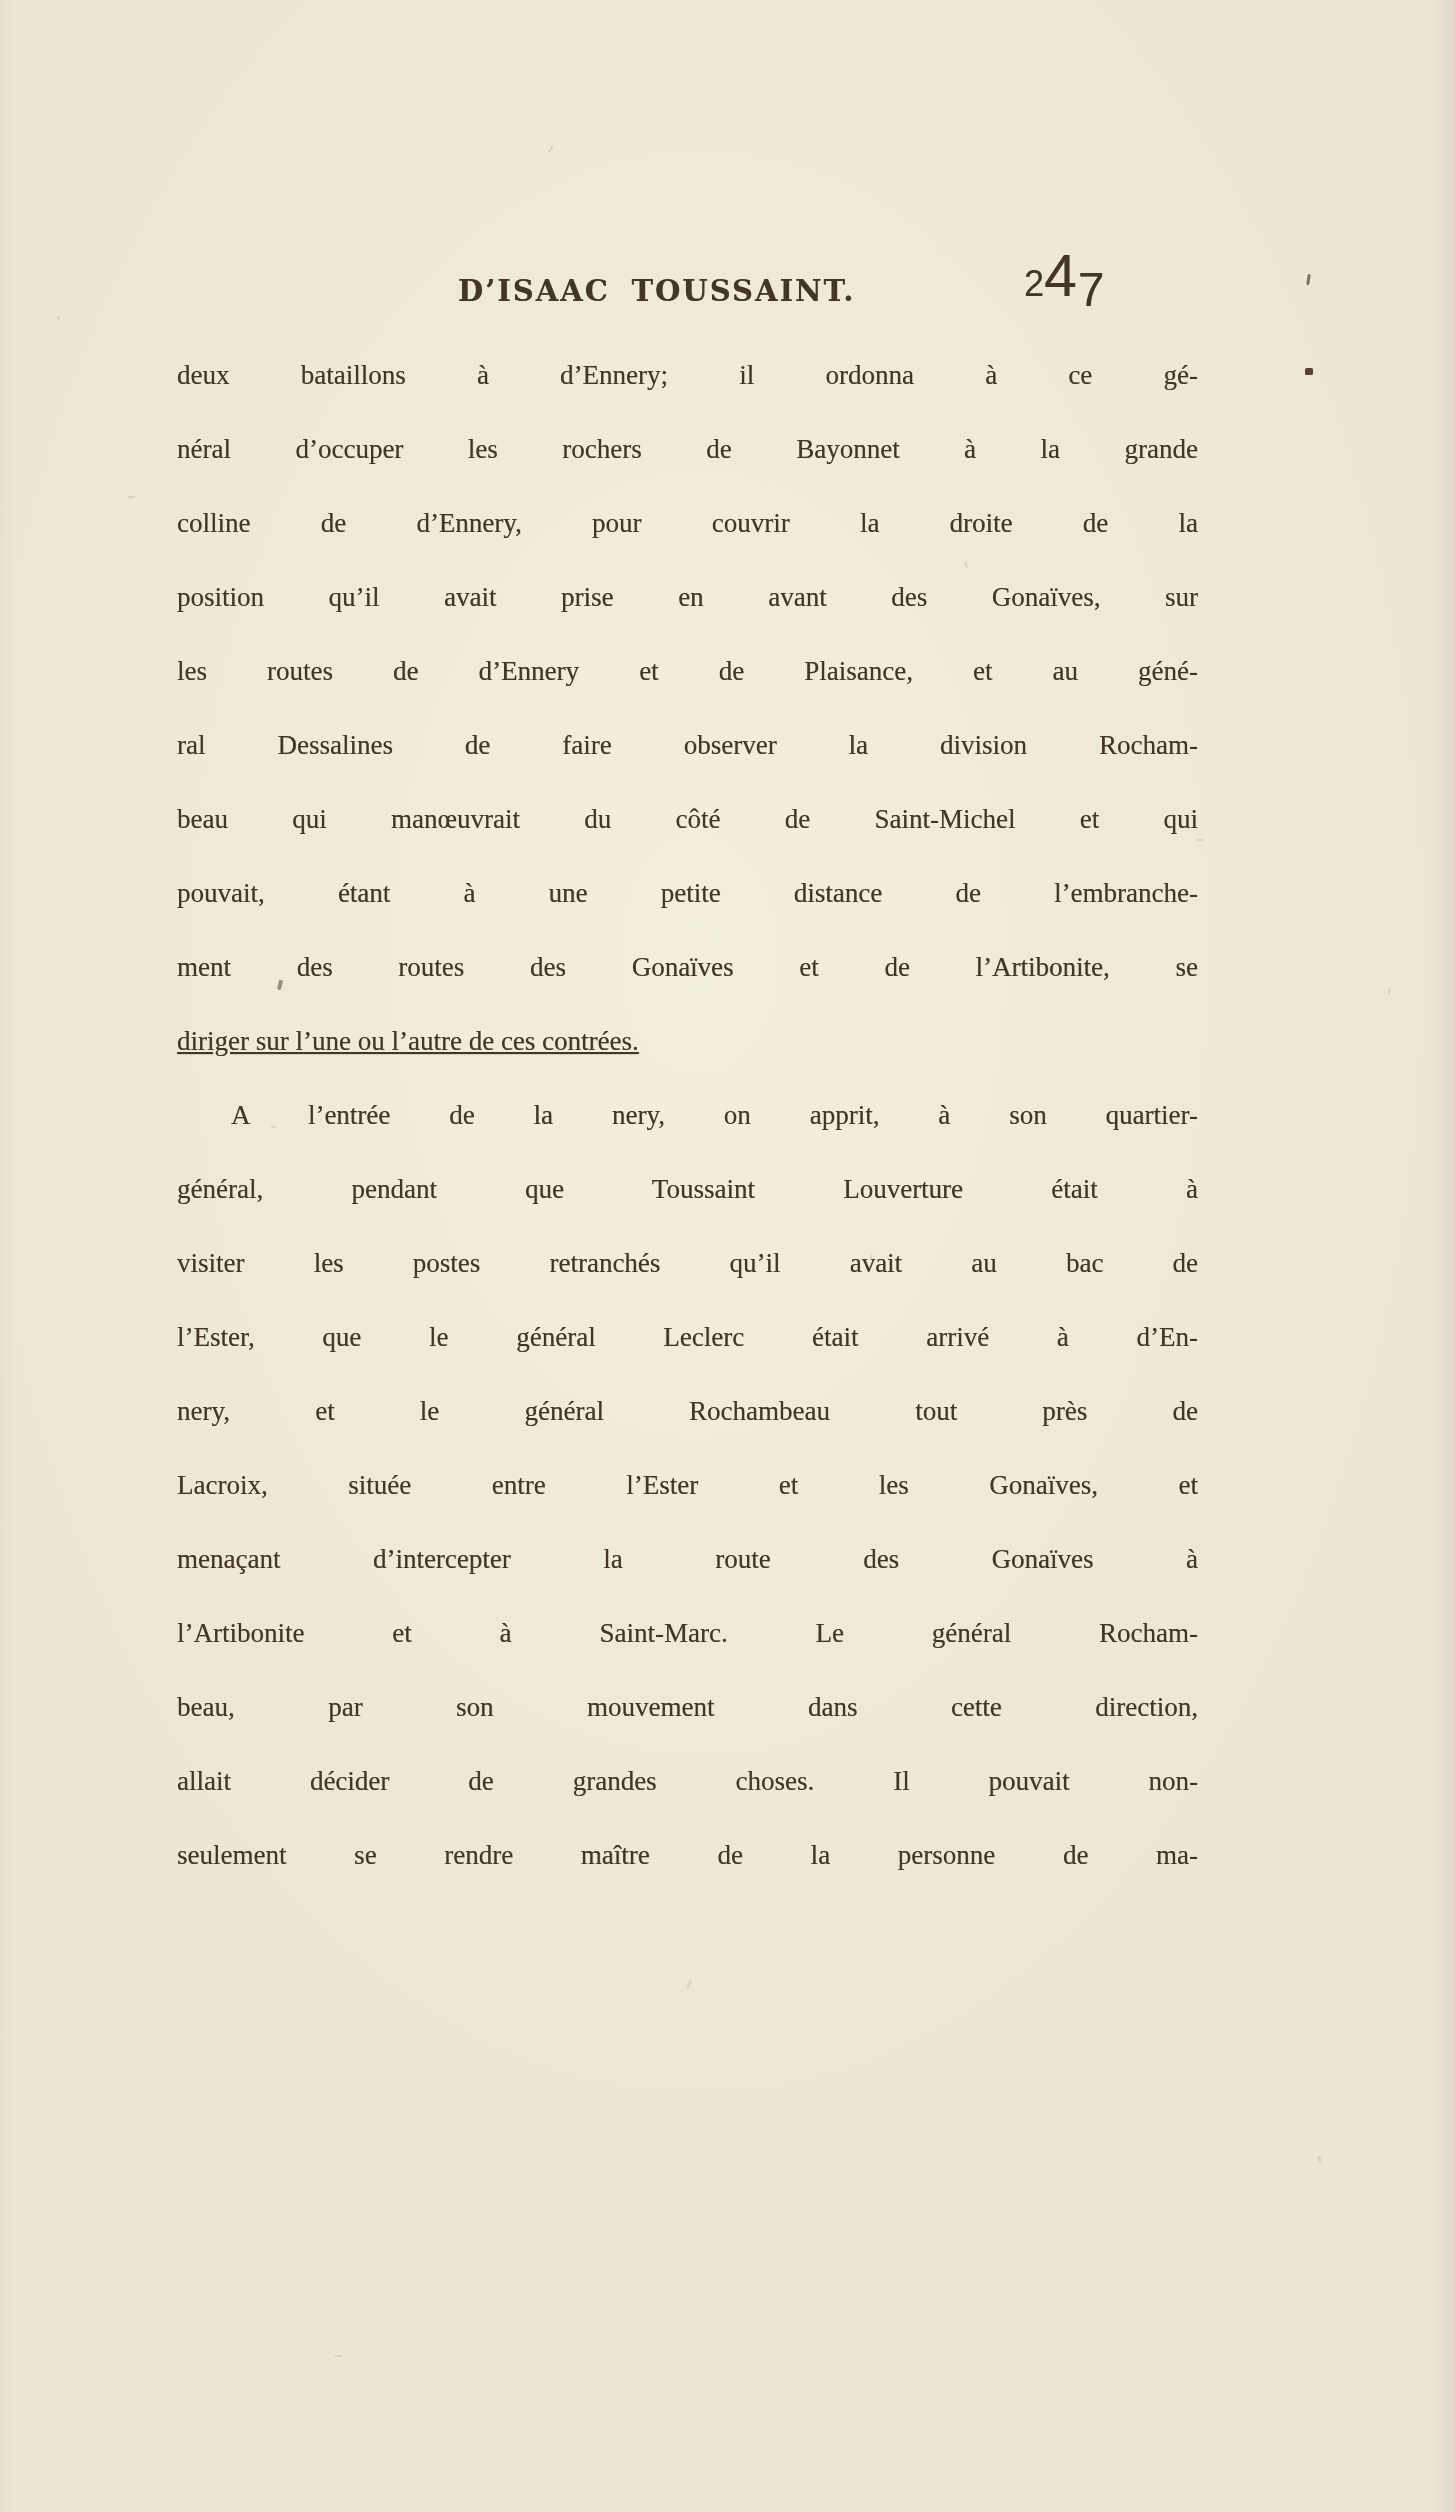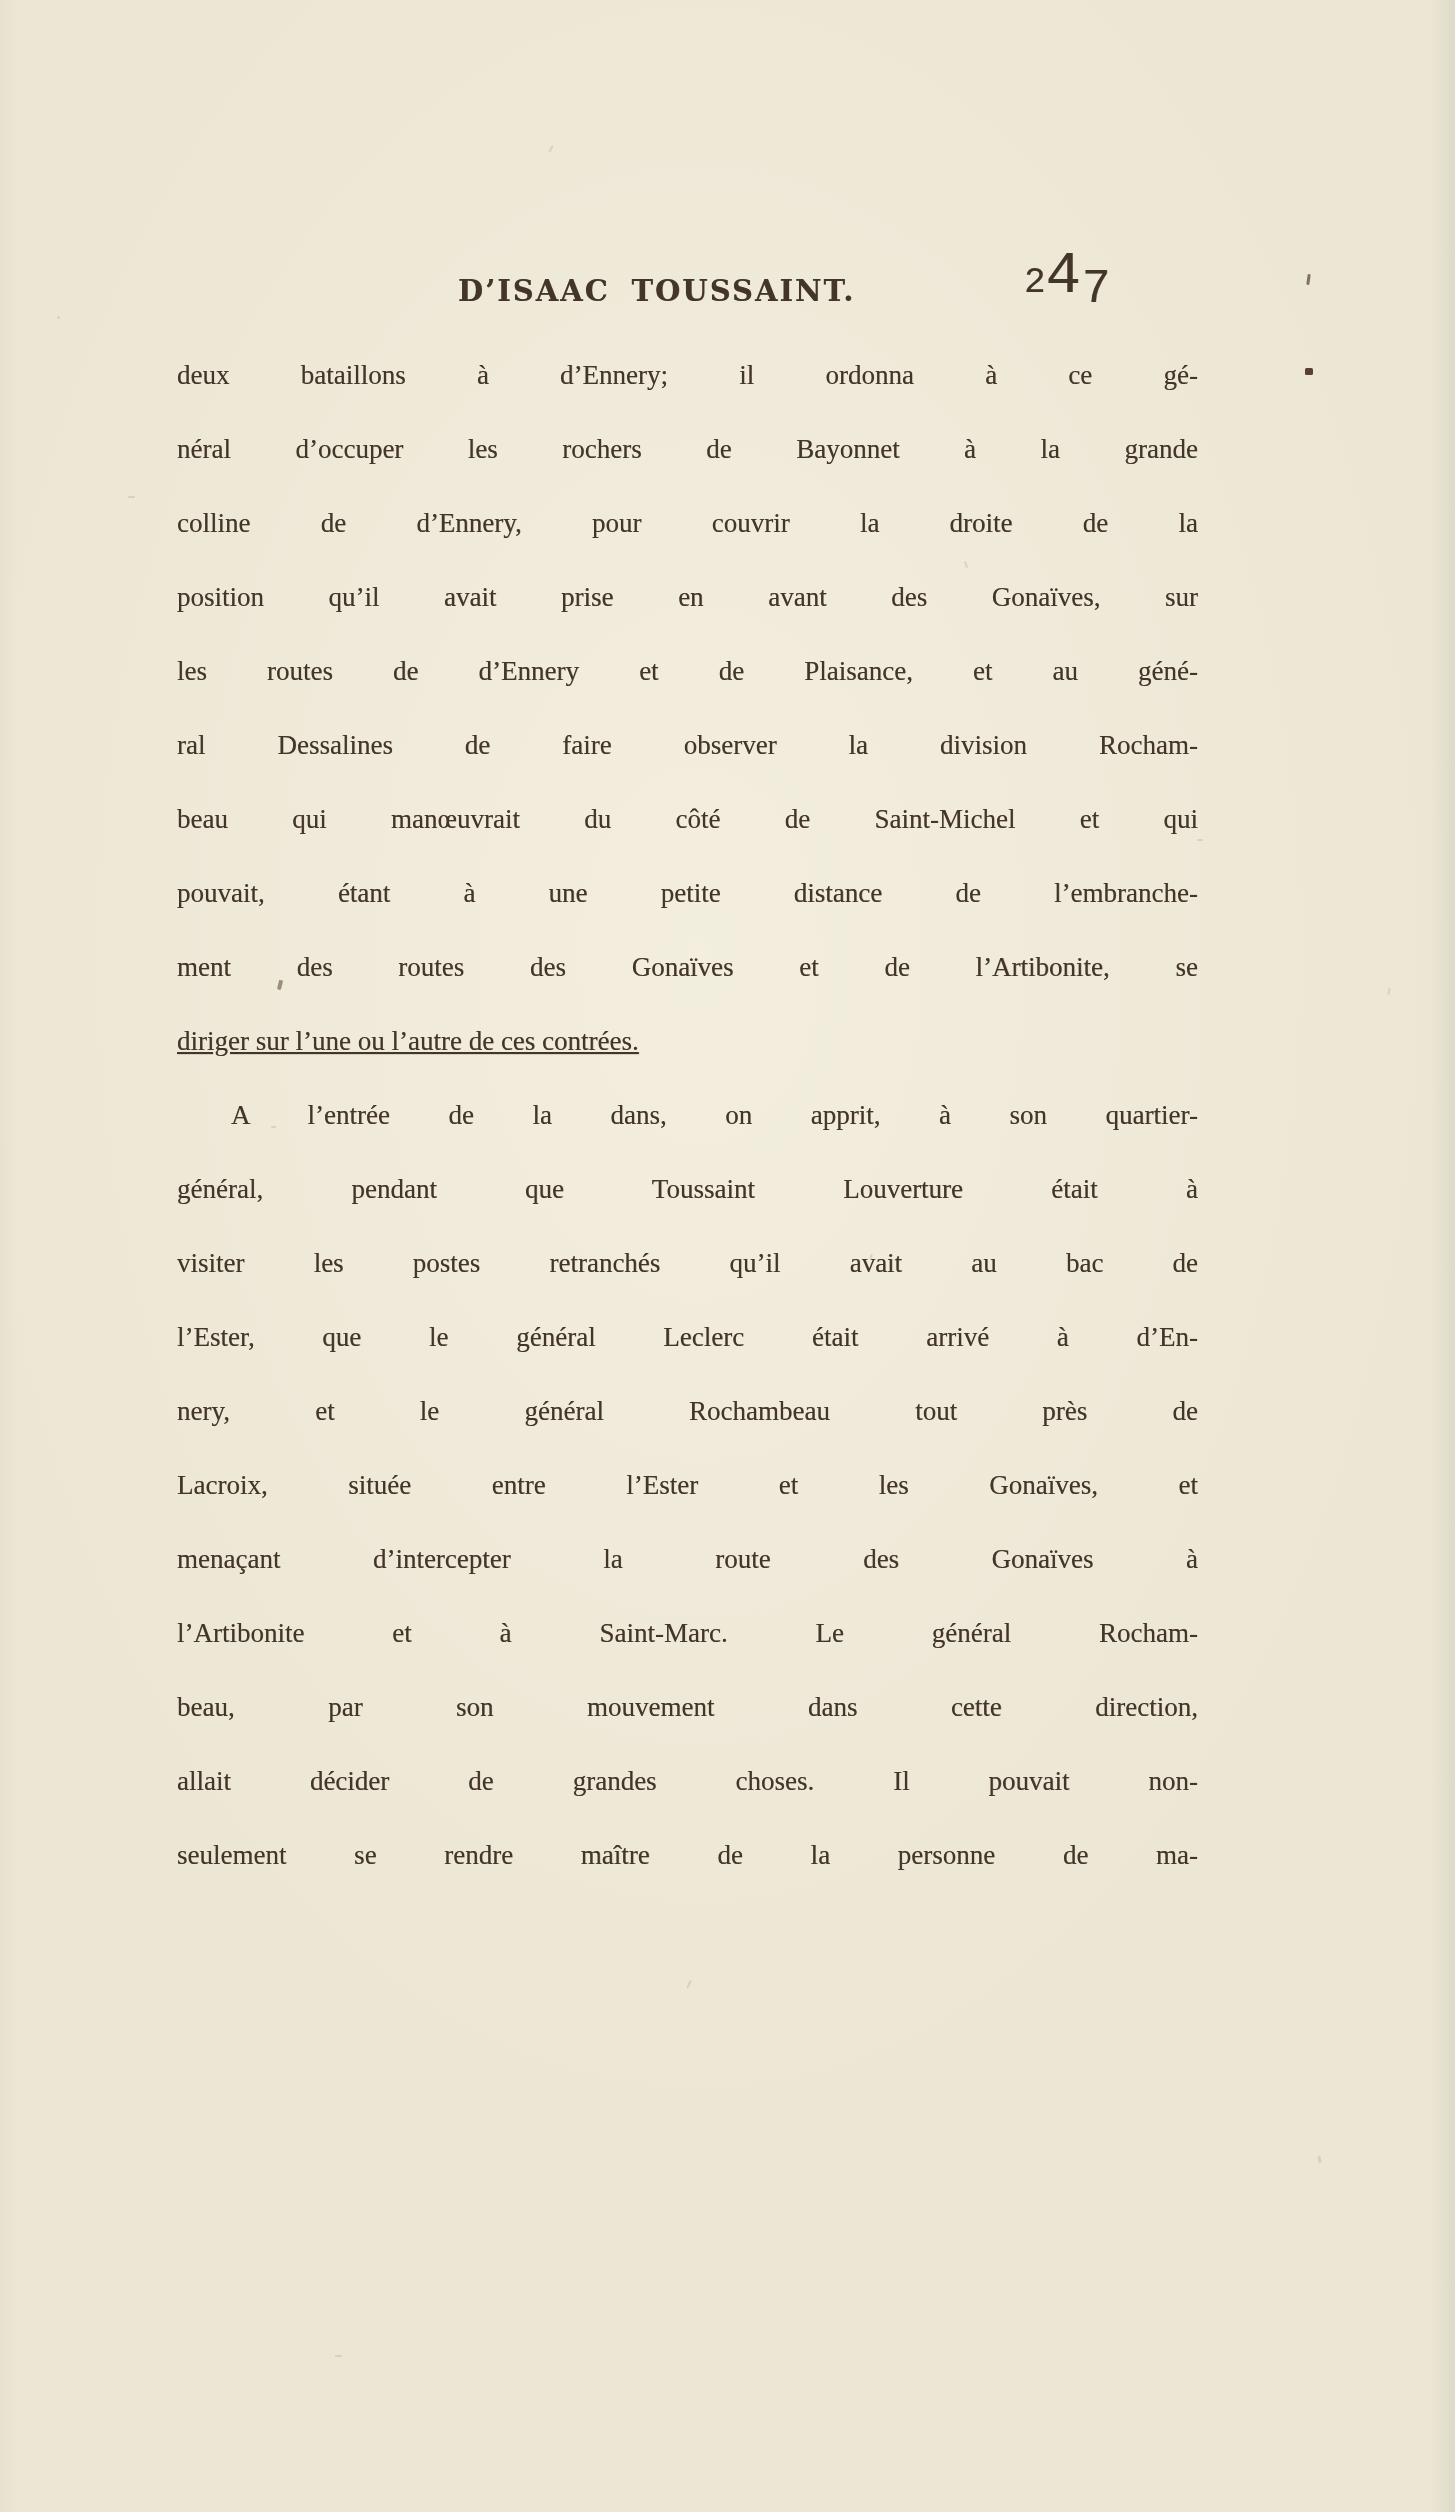--- a/index.html
+++ b/index.html
@@ -28,21 +28,21 @@
     position:absolute;left:458px;top:277px;
     font-family:"DejaVu Serif", serif;
     font-weight:700;
     font-size:29px;line-height:29px;
     letter-spacing:2px;word-spacing:9.6px;
     color:var(--ink);
     text-shadow:0.3px 0.3px 0.6px rgba(60,45,32,0.45);
   }
   .page-number{
     position:absolute;left:1024px;top:247px;
-    font-family:Liberation Mono, monospace;
+    font-family:Liberation Sans, sans-serif;
     color:var(--ink);
     line-height:59px;
     text-shadow:0.3px 0.3px 0.6px rgba(60,45,32,0.45);
     white-space:nowrap;
   }
   .page-number .d2{display:inline-block;font-size:36px;}
   .page-number .d4{display:inline-block;font-size:59px;letter-spacing:0.8px;}
   .page-number .d7{display:inline-block;font-size:48px;transform:translateY(9.6px);}
   
   .body-text{
@@ -104,21 +104,21 @@
         <div class="line">colline de d’Ennery, pour couvrir la droite de la</div>
         <div class="line">position qu’il avait prise en avant des Gonaïves, sur</div>
         <div class="line">les routes de d’Ennery et de Plaisance, et au géné-</div>
         <div class="line">ral Dessalines de faire observer la division Rocham-</div>
         <div class="line">beau qui manœuvrait du côté de Saint-Michel et qui</div>
         <div class="line">pouvait, étant à une petite distance de l’embranche-</div>
         <div class="line">ment des routes des Gonaïves et de l’Artibonite, se</div>
         <div class="line para-last">diriger sur l’une ou l’autre de ces contrées.</div>
       </div>
     <div class="paragraph">
-        <div class="line indent">A l’entrée de la dans, on apprit, à son quartier-</div>
+        <div class="line indent">A l’entrée de la nery, on apprit, à son quartier-</div>
         <div class="line">général, pendant que Toussaint Louverture était à</div>
         <div class="line">visiter les postes retranchés qu’il avait au bac de</div>
         <div class="line">l’Ester, que le général Leclerc était arrivé à d’En-</div>
         <div class="line">nery, et le général Rochambeau tout près de</div>
         <div class="line">Lacroix, située entre l’Ester et les Gonaïves, et</div>
         <div class="line">menaçant d’intercepter la route des Gonaïves à</div>
         <div class="line">l’Artibonite et à Saint-Marc. Le général Rocham-</div>
         <div class="line">beau, par son mouvement dans cette direction,</div>
         <div class="line">allait décider de grandes choses. Il pouvait non-</div>
         <div class="line">seulement se rendre maître de la personne de ma-</div>

